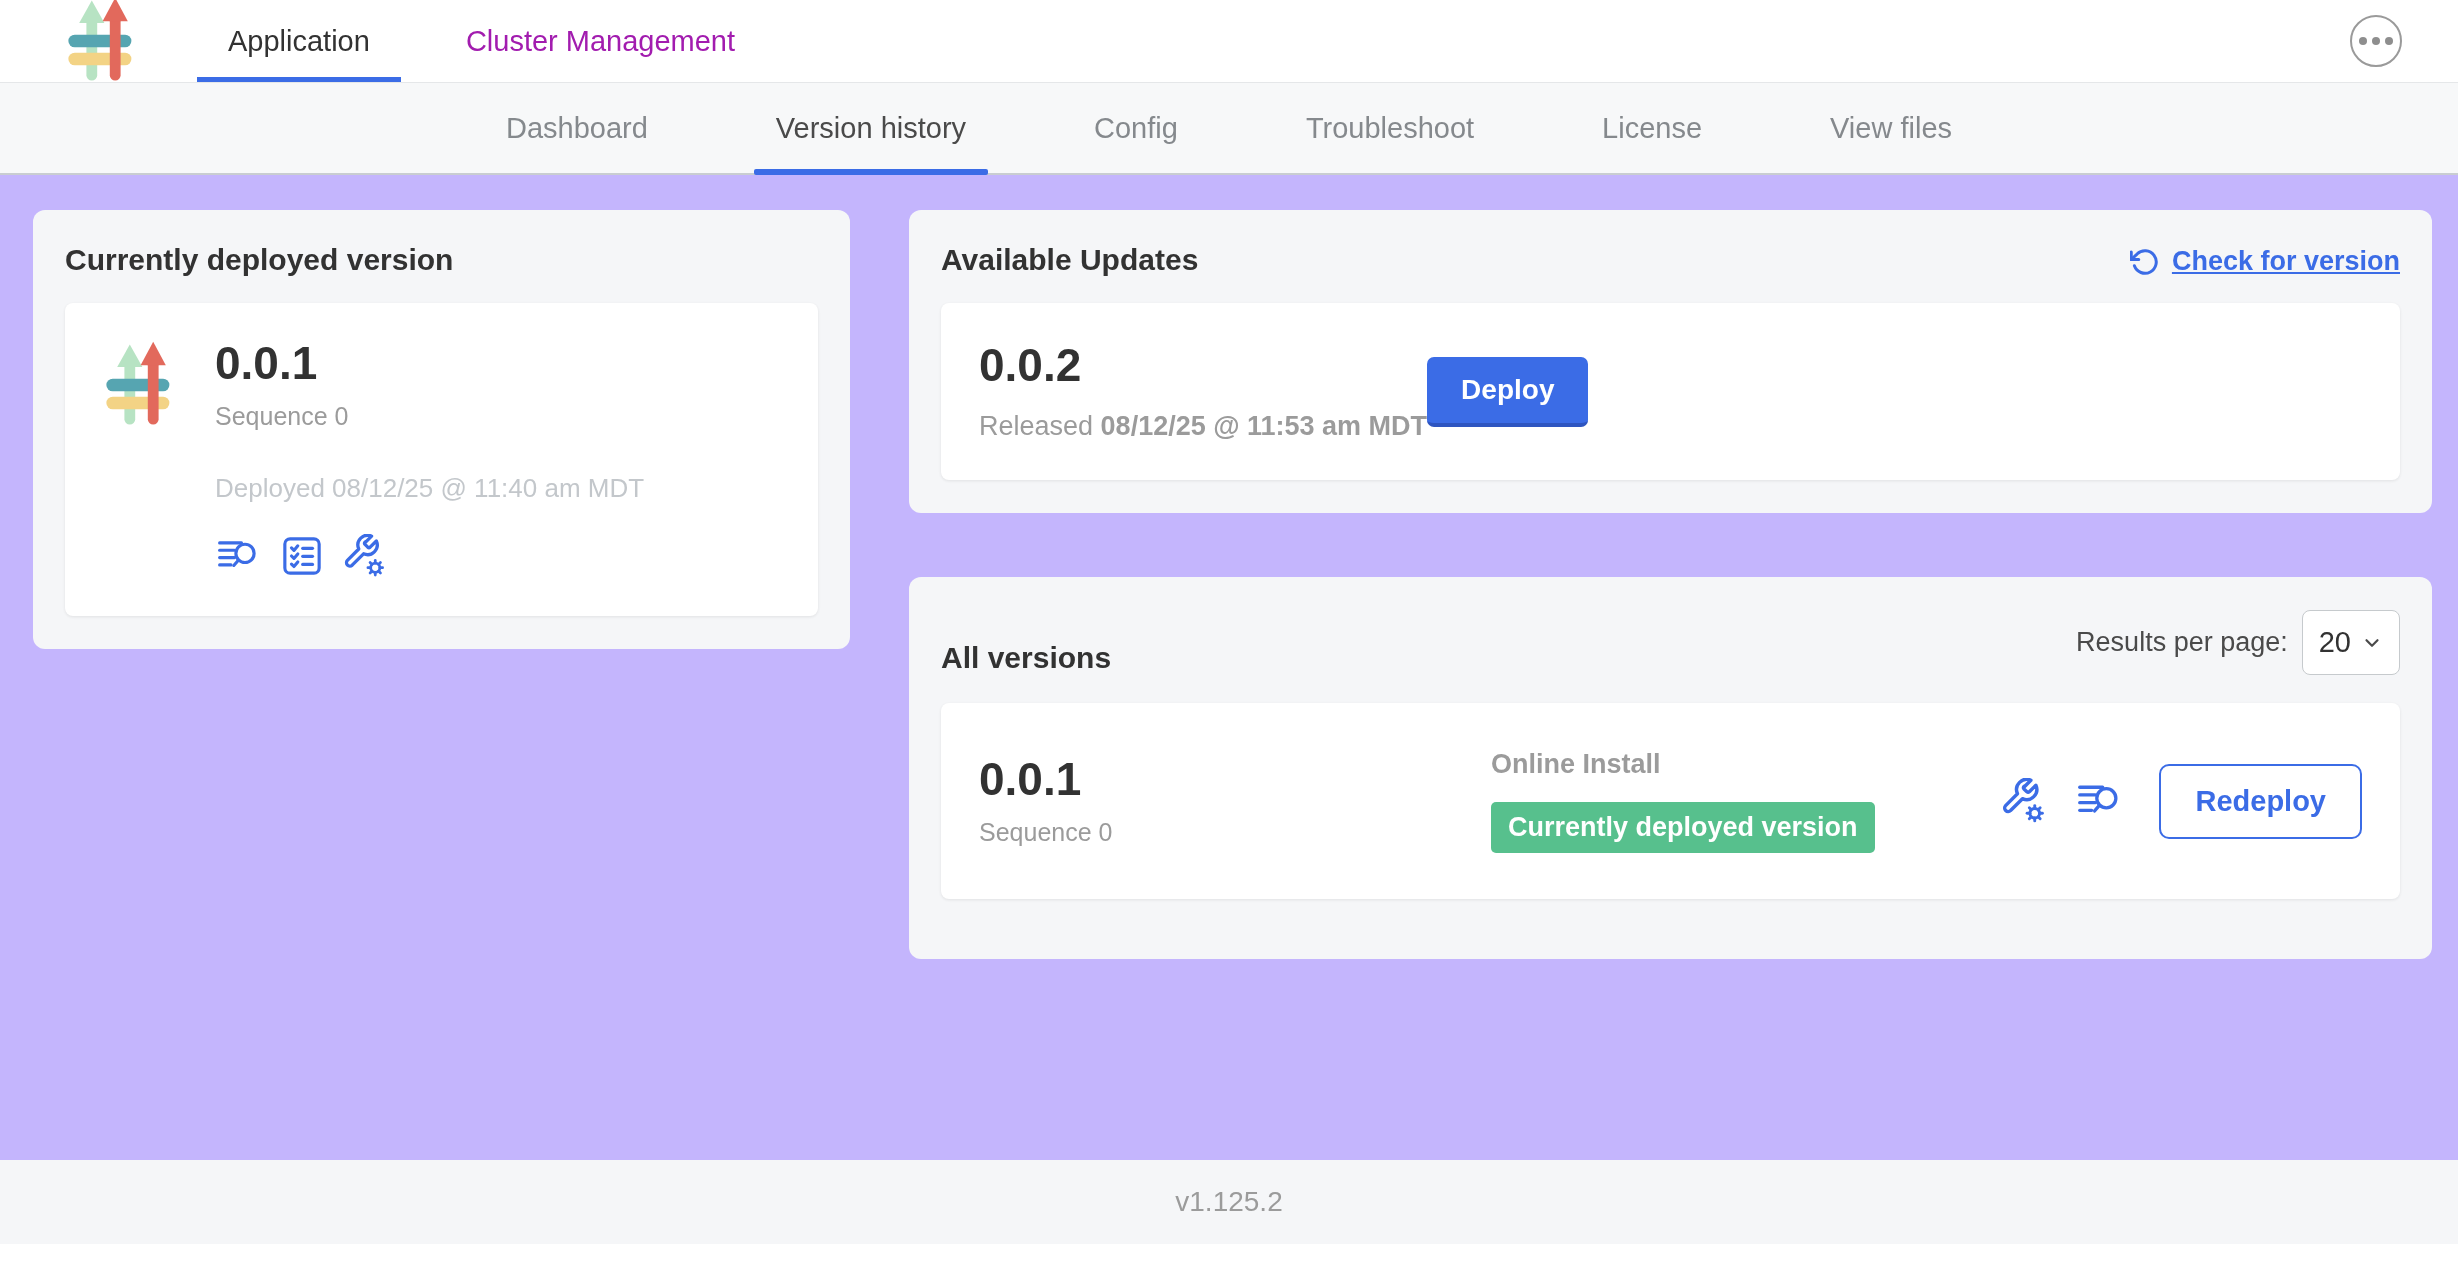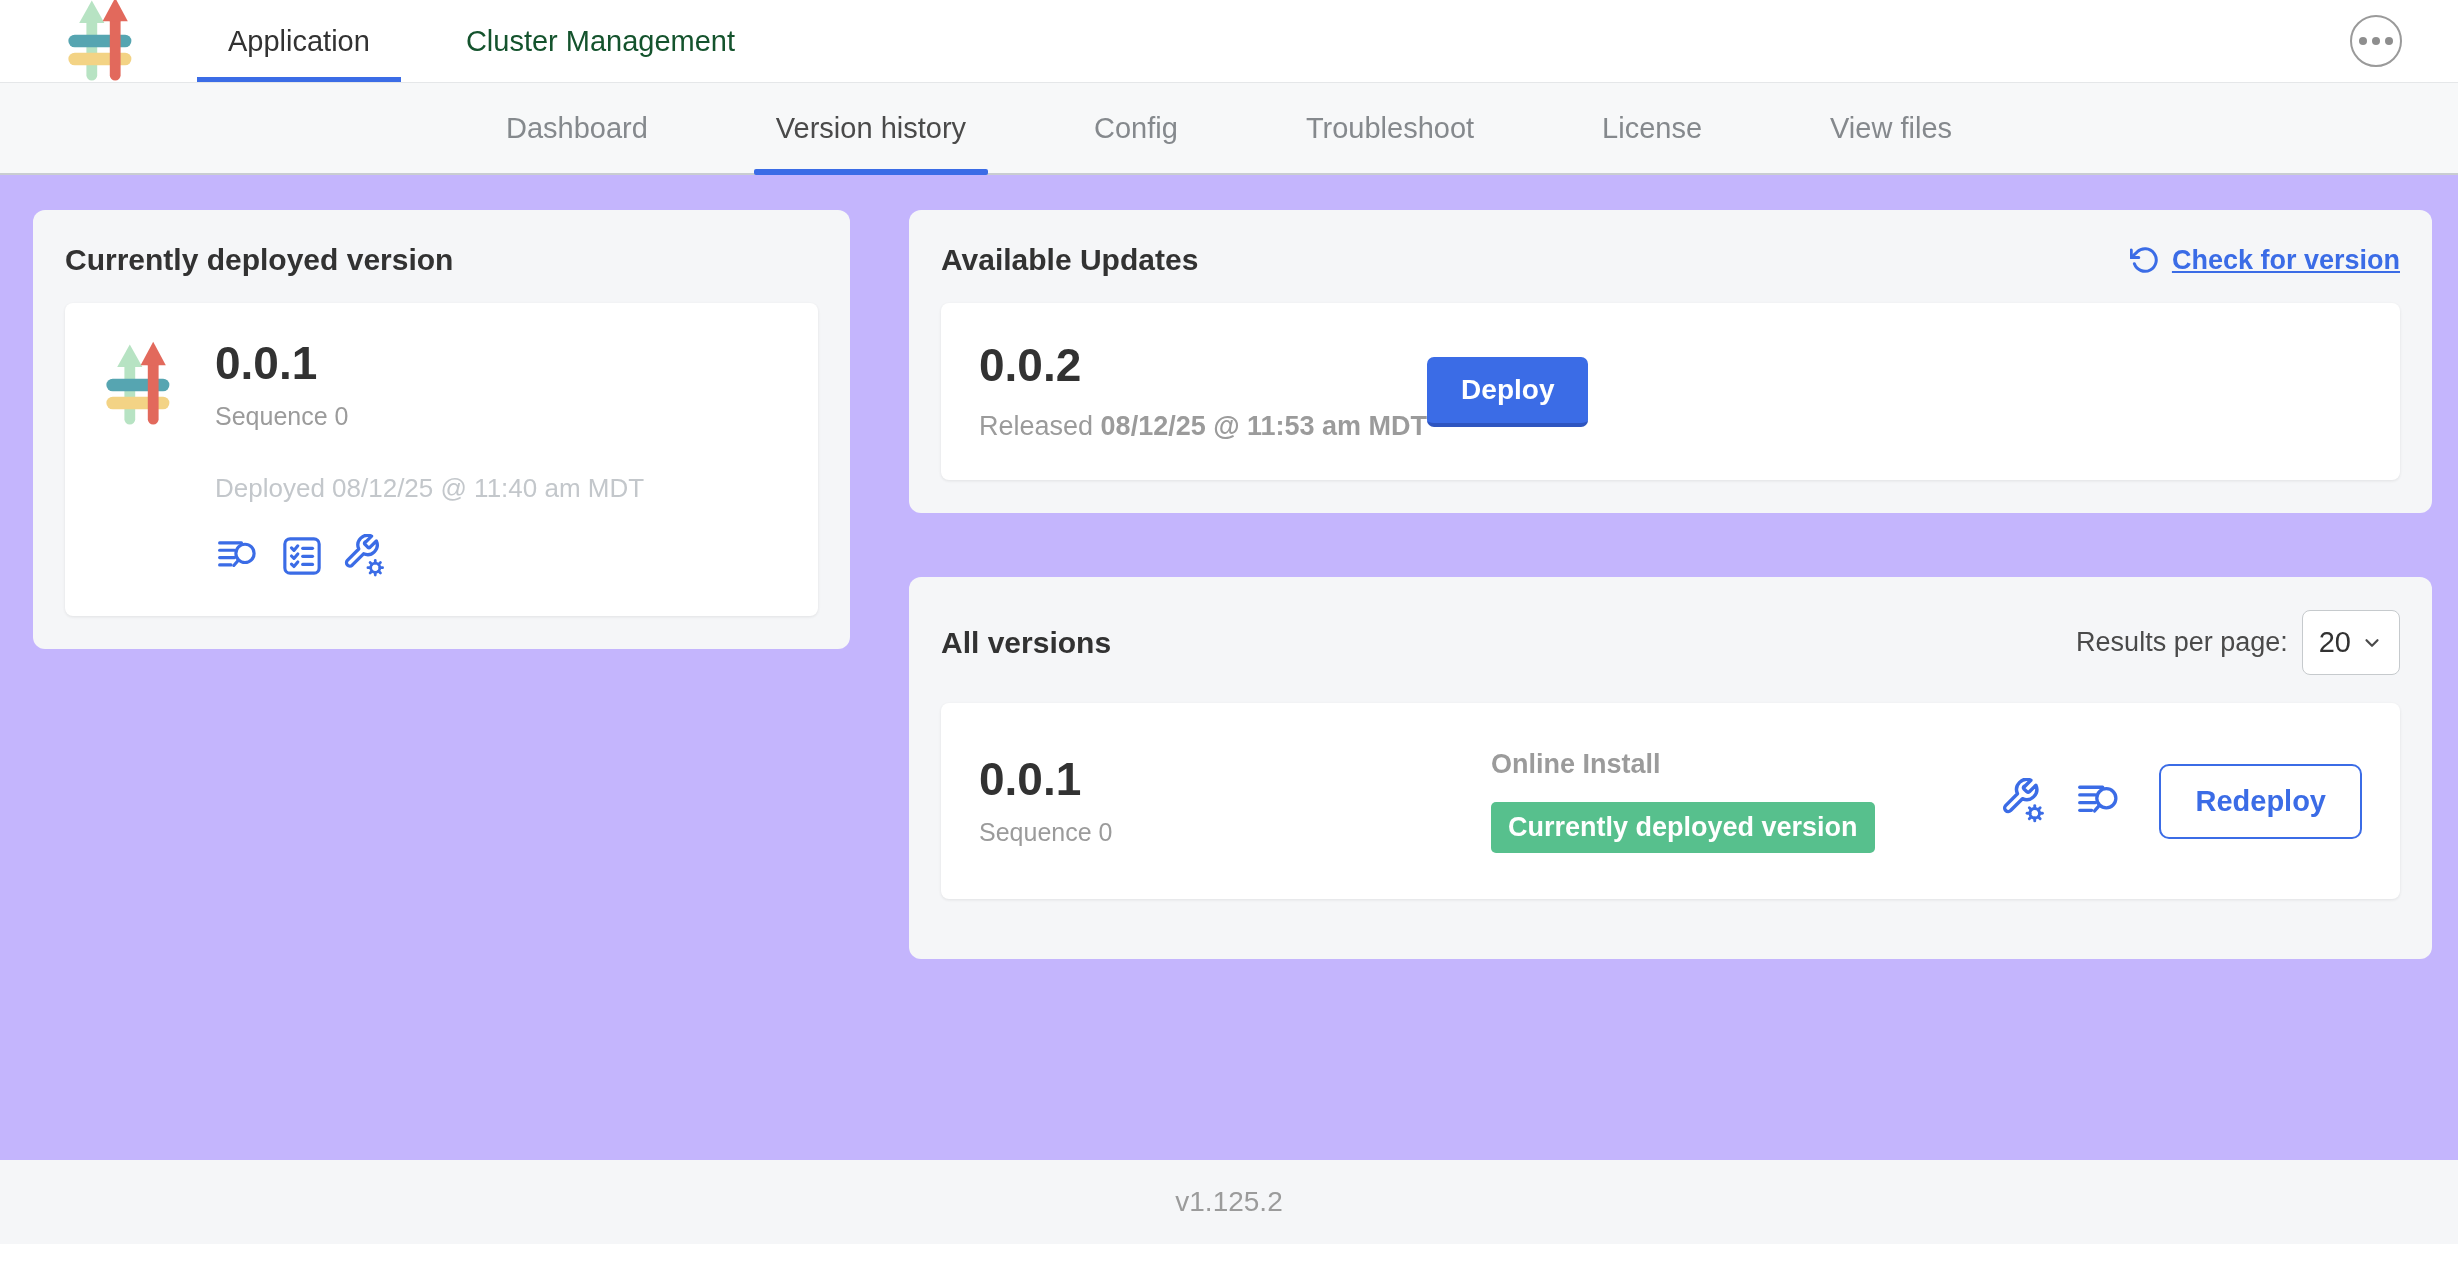--- a/index.html
+++ b/index.html
@@ -4,21 +4,21 @@
 <style>
   * { margin:0; padding:0; box-sizing:border-box; }
   html,body { width:2458px; height:1274px; overflow:hidden; }
   body { font-family:"Liberation Sans","DejaVu Sans",sans-serif; background:#ffffff; color:#323232; }
 
   
   .header { height:83px; background:#ffffff; border-bottom:1px solid #e5e7e9; display:flex; align-items:stretch; padding-left:63px; position:relative; }
   .logo-wrap { width:90px; height:90px; align-self:center; margin-right:44px; flex:0 0 auto; }
   .logo-wrap svg { width:90px; height:90px; display:block; }
   .header-tabs { display:flex; align-items:stretch; }
-  .htab { display:flex; align-items:center; padding:0 31px; margin-right:34px; font-size:29px; color:#14532d; position:relative; cursor:pointer; }
+  .htab { display:flex; align-items:center; padding:0 31px; margin-right:34px; font-size:29px; color:#a21caf; position:relative; cursor:pointer; }
   .htab.active { color:#323232; }
   .htab.active::after { content:""; position:absolute; left:0; right:0; bottom:0; height:5px; background:#3b6ce6; }
   .overflow-btn { margin-left:auto; margin-right:56px; align-self:center; width:52px; height:52px; border-radius:50%; border:2px solid #9a9a9a; background:#fff; display:flex; align-items:center; justify-content:center; gap:5px; cursor:pointer; }
   .overflow-btn .dot { width:8px; height:8px; border-radius:50%; background:#8e8e8e; }
 
   
   .subnav { height:92px; background:#f7f8f9; border-bottom:2px solid #c9cdd1; display:flex; justify-content:center; gap:84px; }
   .stab { display:flex; align-items:center; padding:0 22px; font-size:29px; color:#85898d; position:relative; cursor:pointer; }
   .stab.active { color:#4a4a4a; font-weight:500; }
   .stab.active::after { content:""; position:absolute; left:0; right:0; bottom:-2px; height:6px; background:#3b6ce6; border-radius:2px; }
@@ -38,21 +38,21 @@
   .ver-num { font-size:46px; font-weight:bold; color:#323232; line-height:1.05; }
   .seq { margin-top:15px; font-size:25px; color:#9b9b9b; }
   .indent { margin-left:114px; }
   .deployed { margin-top:42px; font-size:26px; color:#c3c7cb; }
   .icon-row { margin-top:30px; display:flex; align-items:center; gap:20px; }
   .blue-icon svg { display:block; stroke:#3b6ce6; fill:none; stroke-width:1.8; stroke-linecap:round; stroke-linejoin:round; }
   .blue-icon { cursor:pointer; }
 
   
   .right-col { flex:1 1 auto; display:flex; flex-direction:column; gap:64px; }
-  .card-head { display:flex; align-items:center; justify-content:space-between; }
+  .card-head { display:flex; align-items:flex-end; justify-content:space-between; }
   .check-link { display:flex; align-items:center; gap:12px; color:#3b6ce6; font-size:27px; font-weight:bold; cursor:pointer; }
   .check-link .txt { text-decoration:underline; }
   .check-link svg { stroke:#3b6ce6; fill:none; stroke-width:2.4; stroke-linecap:round; stroke-linejoin:round; width:30px; height:30px; }
 
   .upd-inner { margin-top:26px; padding:38px 38px; display:flex; align-items:center; }
   .released { margin-top:22px; font-size:27px; color:#9b9b9b; }
   .released .date { font-weight:bold; }
   .deploy-btn { background:#3b6ce6; color:#ffffff; font-size:28px; font-weight:bold; border:none; border-bottom:4px solid #2e55c0; border-radius:7px; padding:17px 34px; cursor:pointer; font-family:inherit; }
 
   .results { display:flex; align-items:center; gap:14px; }

